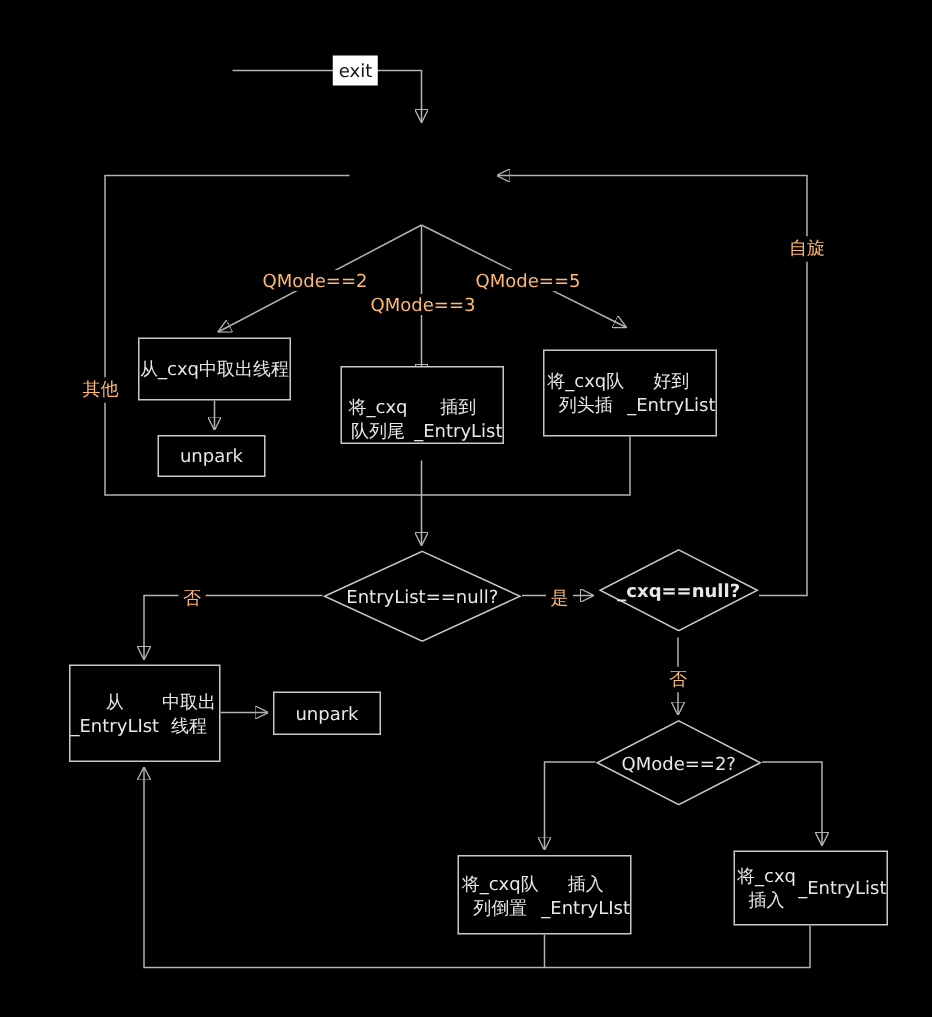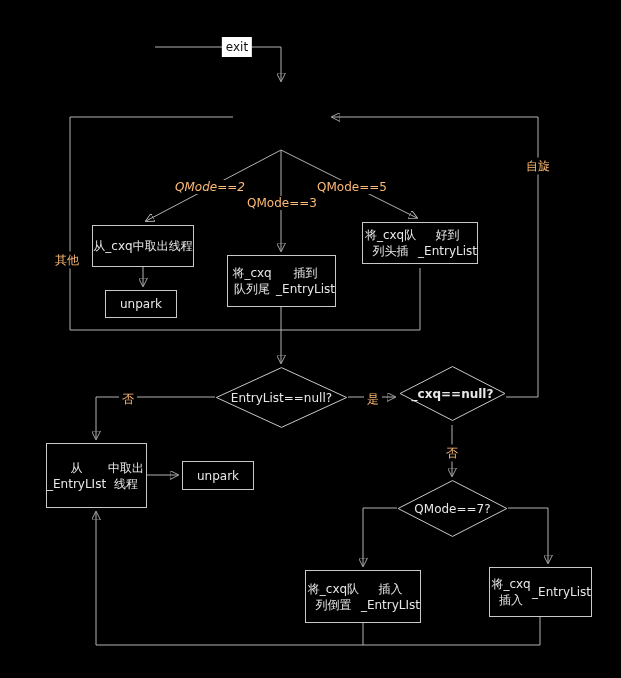--- a/index.html
+++ b/index.html
@@ -71,40 +71,40 @@
 
     <path d="M508,508 H548 V563" marker-end="url(#arw)"></path>
 
     <path d="M363,623 V645"></path>
     <path d="M540,617 V645 H96 V512" marker-end="url(#arw)"></path>
   </svg>
 
   <span class="elabel startpill" style="left:237px;top:47px;">exit</span>
 
 
-  <span class="elabel" style="left:210px;top:187px;font-style:italic;">QMode==2</span>
+  <span class="elabel" style="left:210px;top:187px;">QMode==2</span>
   <span class="elabel" style="left:282px;top:203px;">QMode==3</span>
   <span class="elabel" style="left:352px;top:187px;">QMode==5</span>
   <span class="elabel" style="left:67px;top:260px;text-align:center;">其他</span>
   <span class="elabel" style="left:538px;top:166px;">自旋</span>
 
   <div class="box" style="left:92px;top:225px;width:102px;height:42px;">
     <span>从_cxq中取出</span>
     <span>线程</span>
   </div>
   <div class="box" style="left:105px;top:290px;width:72px;height:28px;">
     <span>unpark</span>
   </div>
 
-  <div class="box" style="left:227px;top:255px;width:109px;height:52px;">
+  <div class="box" style="left:227px;top:244px;width:109px;height:52px;align-items:flex-end;">
     <span>将_cxq队列尾</span>
     <span>插到_EntryList</span>
   </div>
 
-  <div class="box" style="left:362px;top:222px;width:116px;height:42px;">
+  <div class="box" style="left:362px;top:233px;width:116px;height:58px;">
     <span>将_cxq队列头插</span>
     <span>好到_EntryList</span>
   </div>
 
   <div class="diamond" style="left:215px;top:367px;width:133px;height:61px;">
     <svg viewBox="0 0 100 100" preserveAspectRatio="none">
         <polygon points="50,1 99,50 50,99 1,50" vector-effect="non-scaling-stroke"></polygon>
       </svg>
     <span class="dlabel">EntryList==null?</span>
   </div>
@@ -124,21 +124,21 @@
     <span>中取出线程</span>
   </div>
   <div class="box" style="left:182px;top:461px;width:72px;height:29px;">
     <span>unpark</span>
   </div>
 
   <div class="diamond" style="left:397px;top:480px;width:111px;height:57px;">
     <svg viewBox="0 0 100 100" preserveAspectRatio="none">
         <polygon points="50,1 99,50 50,99 1,50" vector-effect="non-scaling-stroke"></polygon>
       </svg>
-    <span class="dlabel">QMode==7?</span>
+    <span class="dlabel">QMode==2?</span>
   </div>
 
   <div class="box" style="left:489px;top:567px;width:103px;height:50px;">
     <span>将_cxq插入</span>
     <span>_EntryList</span>
   </div>
   <div class="box" style="left:305px;top:570px;width:116px;height:53px;">
     <span>将_cxq队列倒置</span>
     <span>插入_EntryLIst</span>
   </div>

